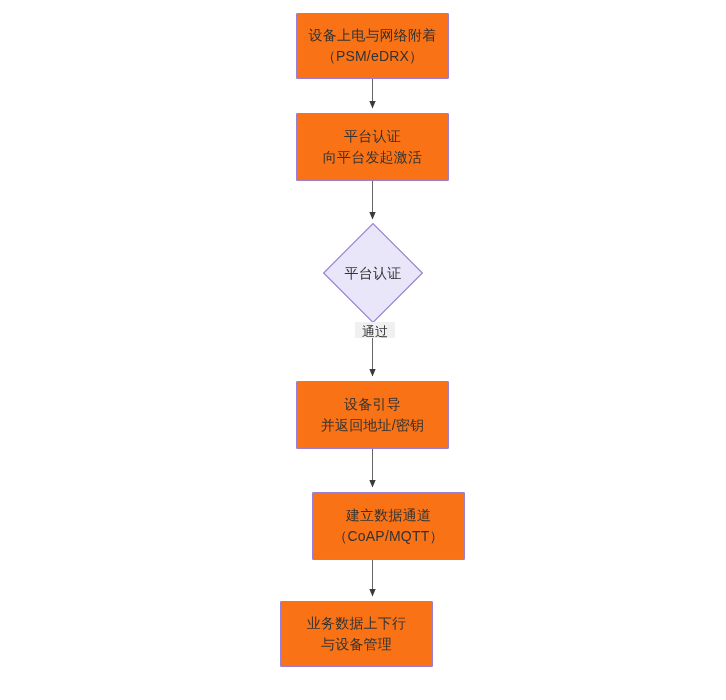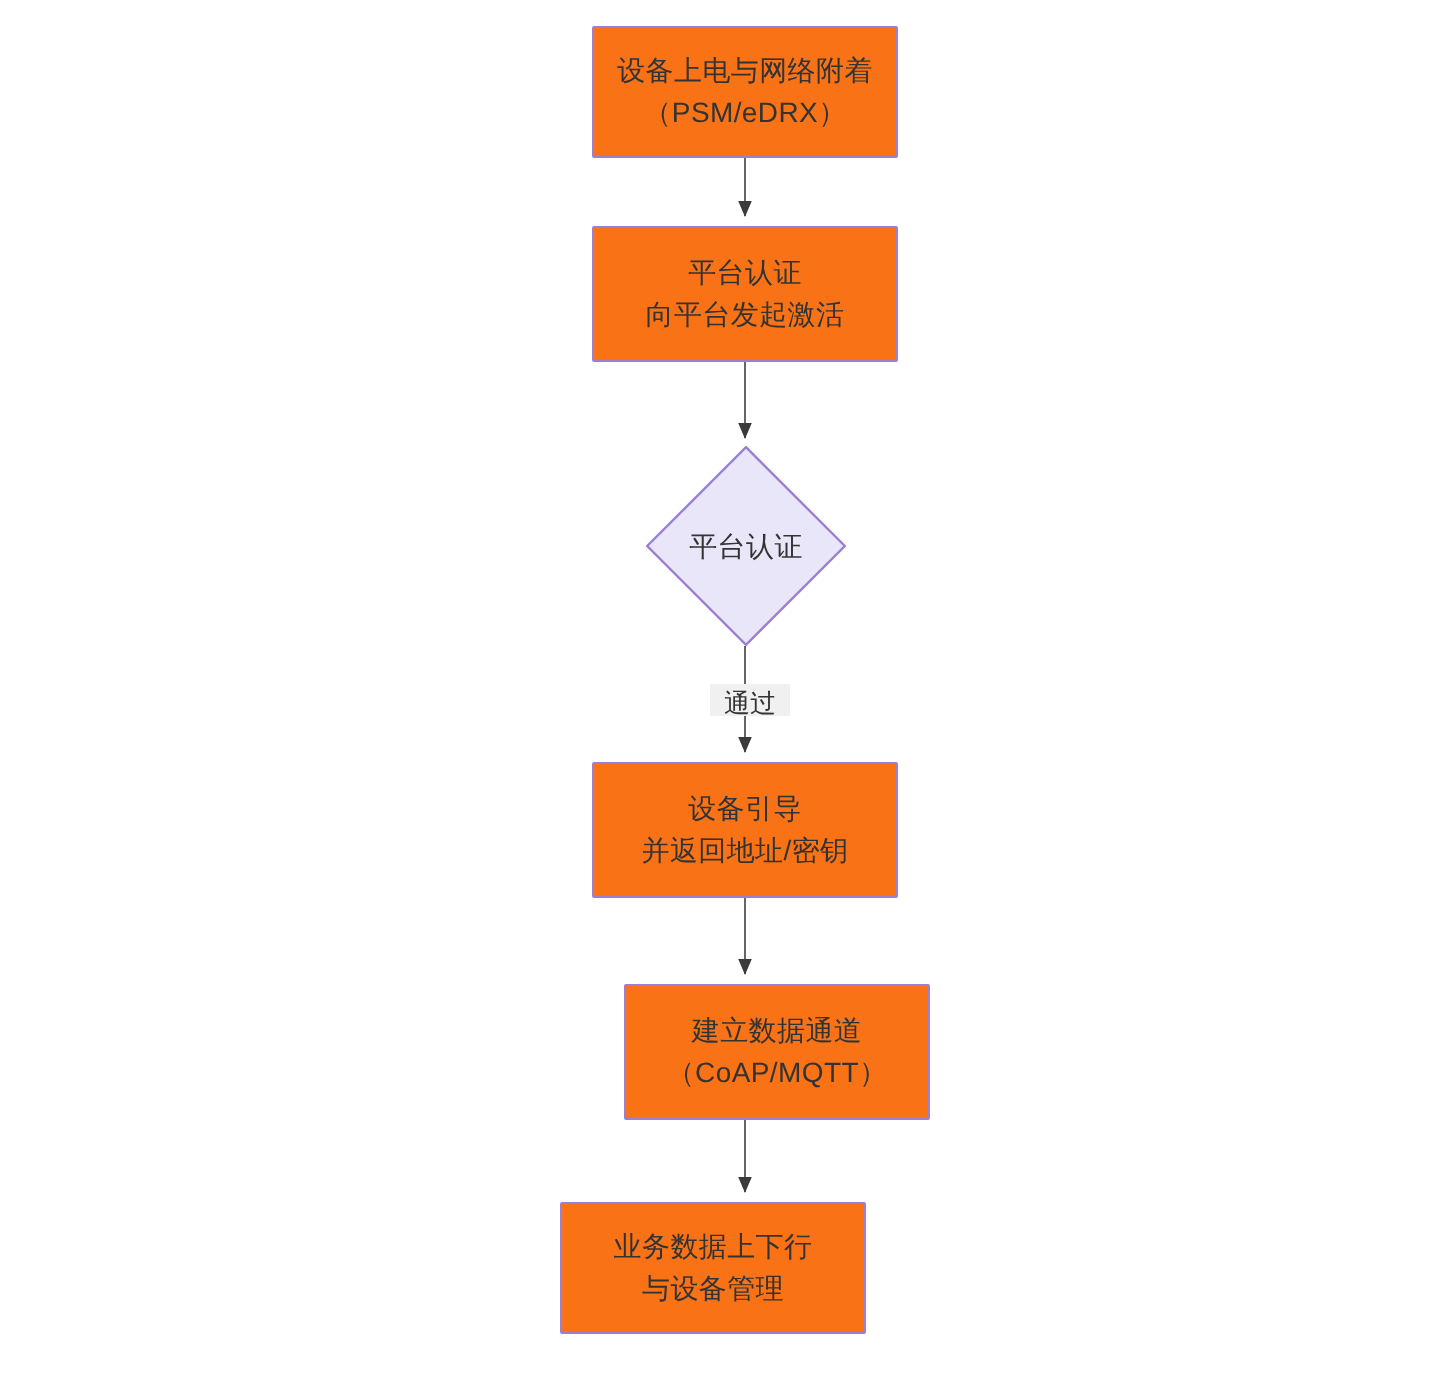--- a/index.html
+++ b/index.html
@@ -133,15 +133,15 @@
   <div class="node process" style="left: 312px; top: 492px; width: 153px; height: 68px;">
     <span>建立数据通道
 （CoAP/MQTT）</span>
   </div>
 
   <div class="node process" style="left: 280px; top: 601px; width: 153px; height: 66px;">
     <span>业务数据上下行
 与设备管理</span>
   </div>
 
-  <div class="edge-label" style="left: 355px; top: 342px; width: 40px; height: 16px; text-align: center;">通过</div>
+  <div class="edge-label" style="left: 355px; top: 322px; width: 40px; height: 16px; text-align: center;">通过</div>
 
 </div>
 
 </body></html>

